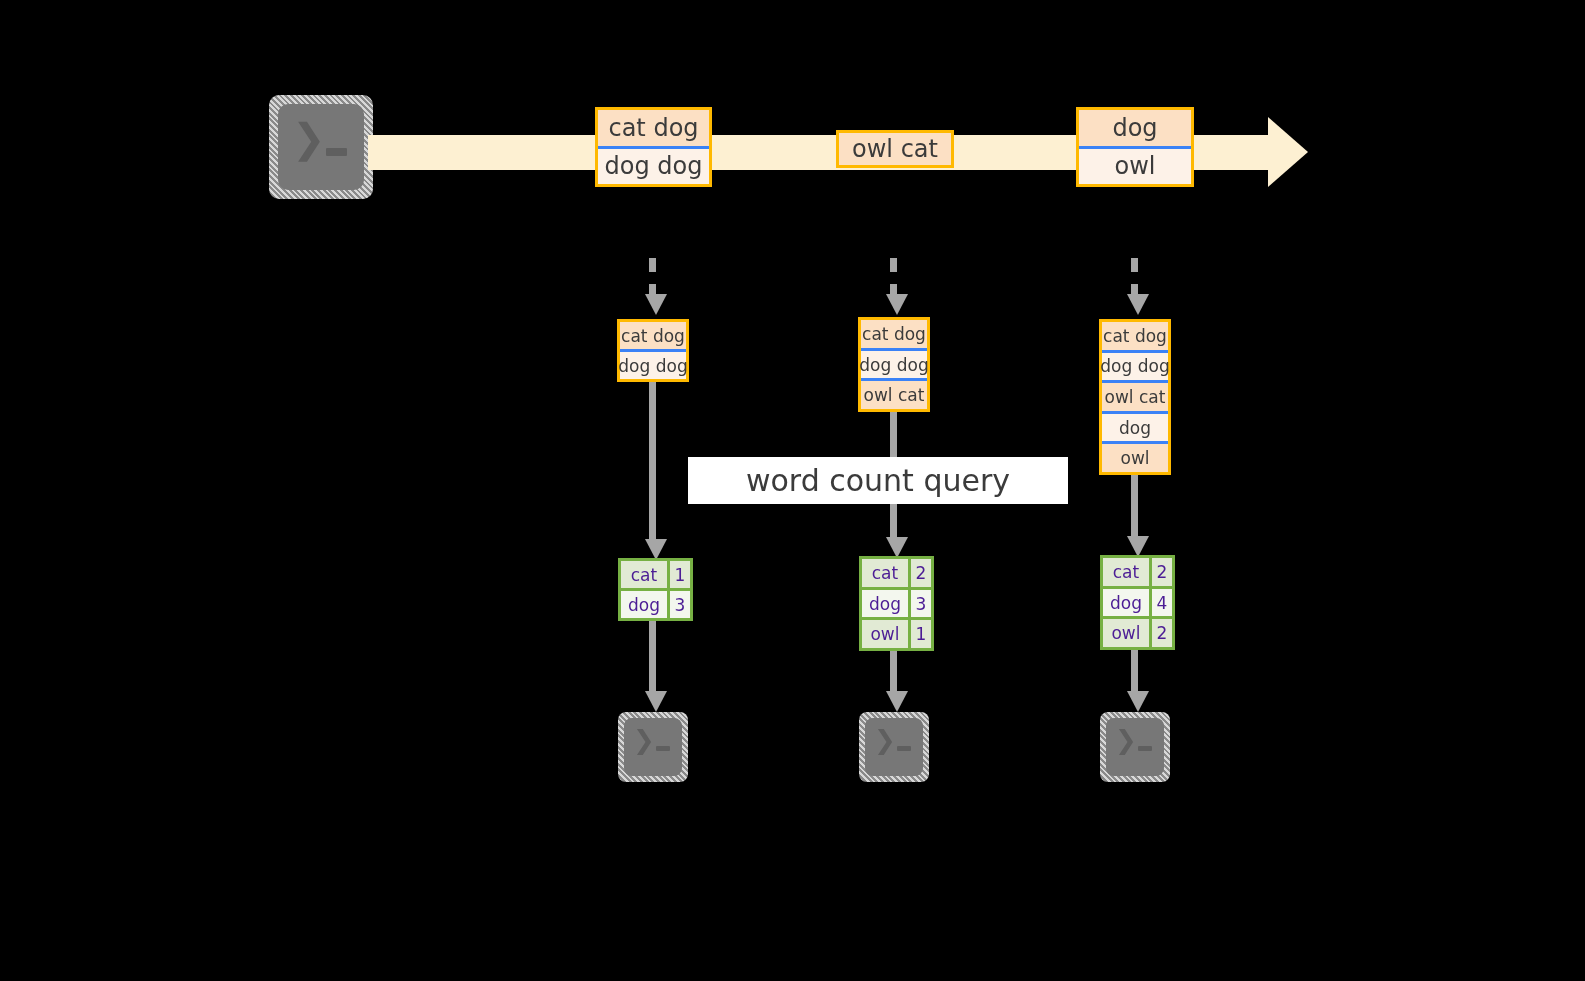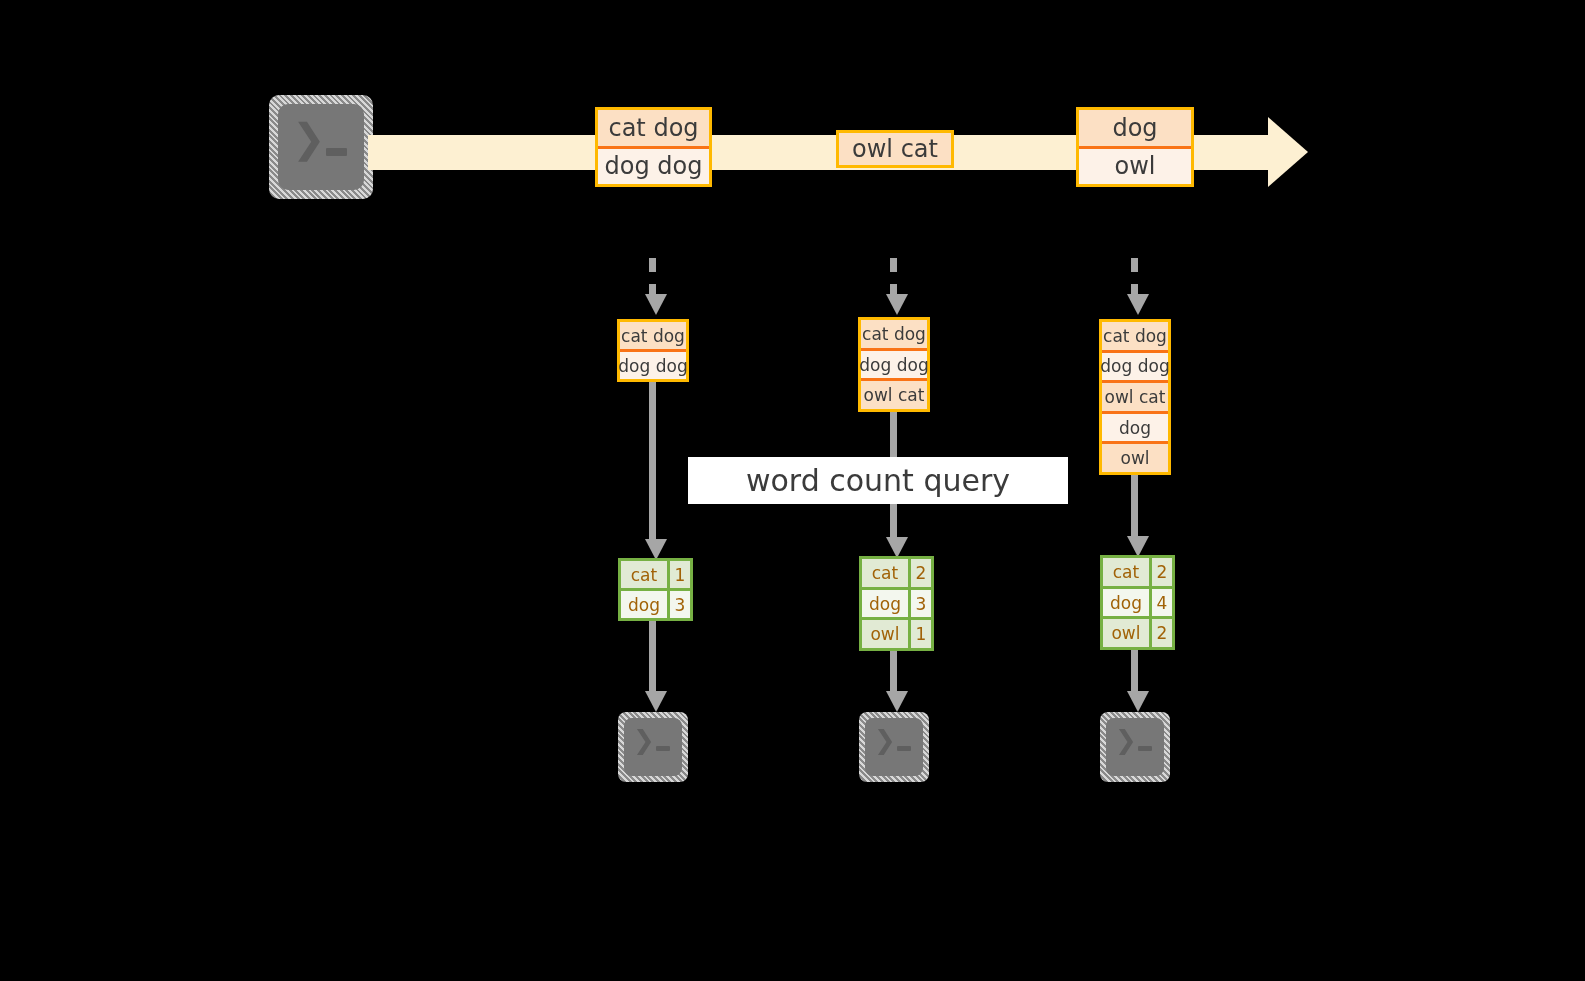--- a/index.html
+++ b/index.html
@@ -87,21 +87,21 @@
     flex: 1 1 auto;
     display: flex;
     align-items: center;
     justify-content: center;
     color: #3b3b3b;
     box-sizing: border-box;
     white-space: nowrap;
   }
   .rec .row.dark  { background: #FCE0C4; }
   .rec .row.light { background: #FDF2E8; }
-  .rec .row + .row { border-top: 3px solid #f97316; }
+  .rec .row + .row { border-top: 3px solid #3b82f6; }
 
   
   .rec.lg .row { font-size: 24px; }
   
   .rec.sm .row { font-size: 17px; }
 
   
   .tbl {
     position: absolute;
     box-sizing: border-box;
@@ -115,21 +115,21 @@
     display: flex;
     box-sizing: border-box;
   }
   .tbl .trow + .trow { border-top: 3px solid #76B043; }
   .tbl .trow.dark  .cell { background: #E1EAD4; }
   .tbl .trow.light .cell { background: #F3F7EE; }
   .tbl .cell {
     display: flex;
     align-items: center;
     justify-content: center;
-    color: #a16207;
+    color: #4c1d95;
     font-size: 17px;
     box-sizing: border-box;
     white-space: nowrap;
   }
   .tbl .cell.key { width: 48px; }
   .tbl .cell.val { width: 24px; border-left: 3px solid #76B043; }
 
   
   .varrow {
     position: absolute;

